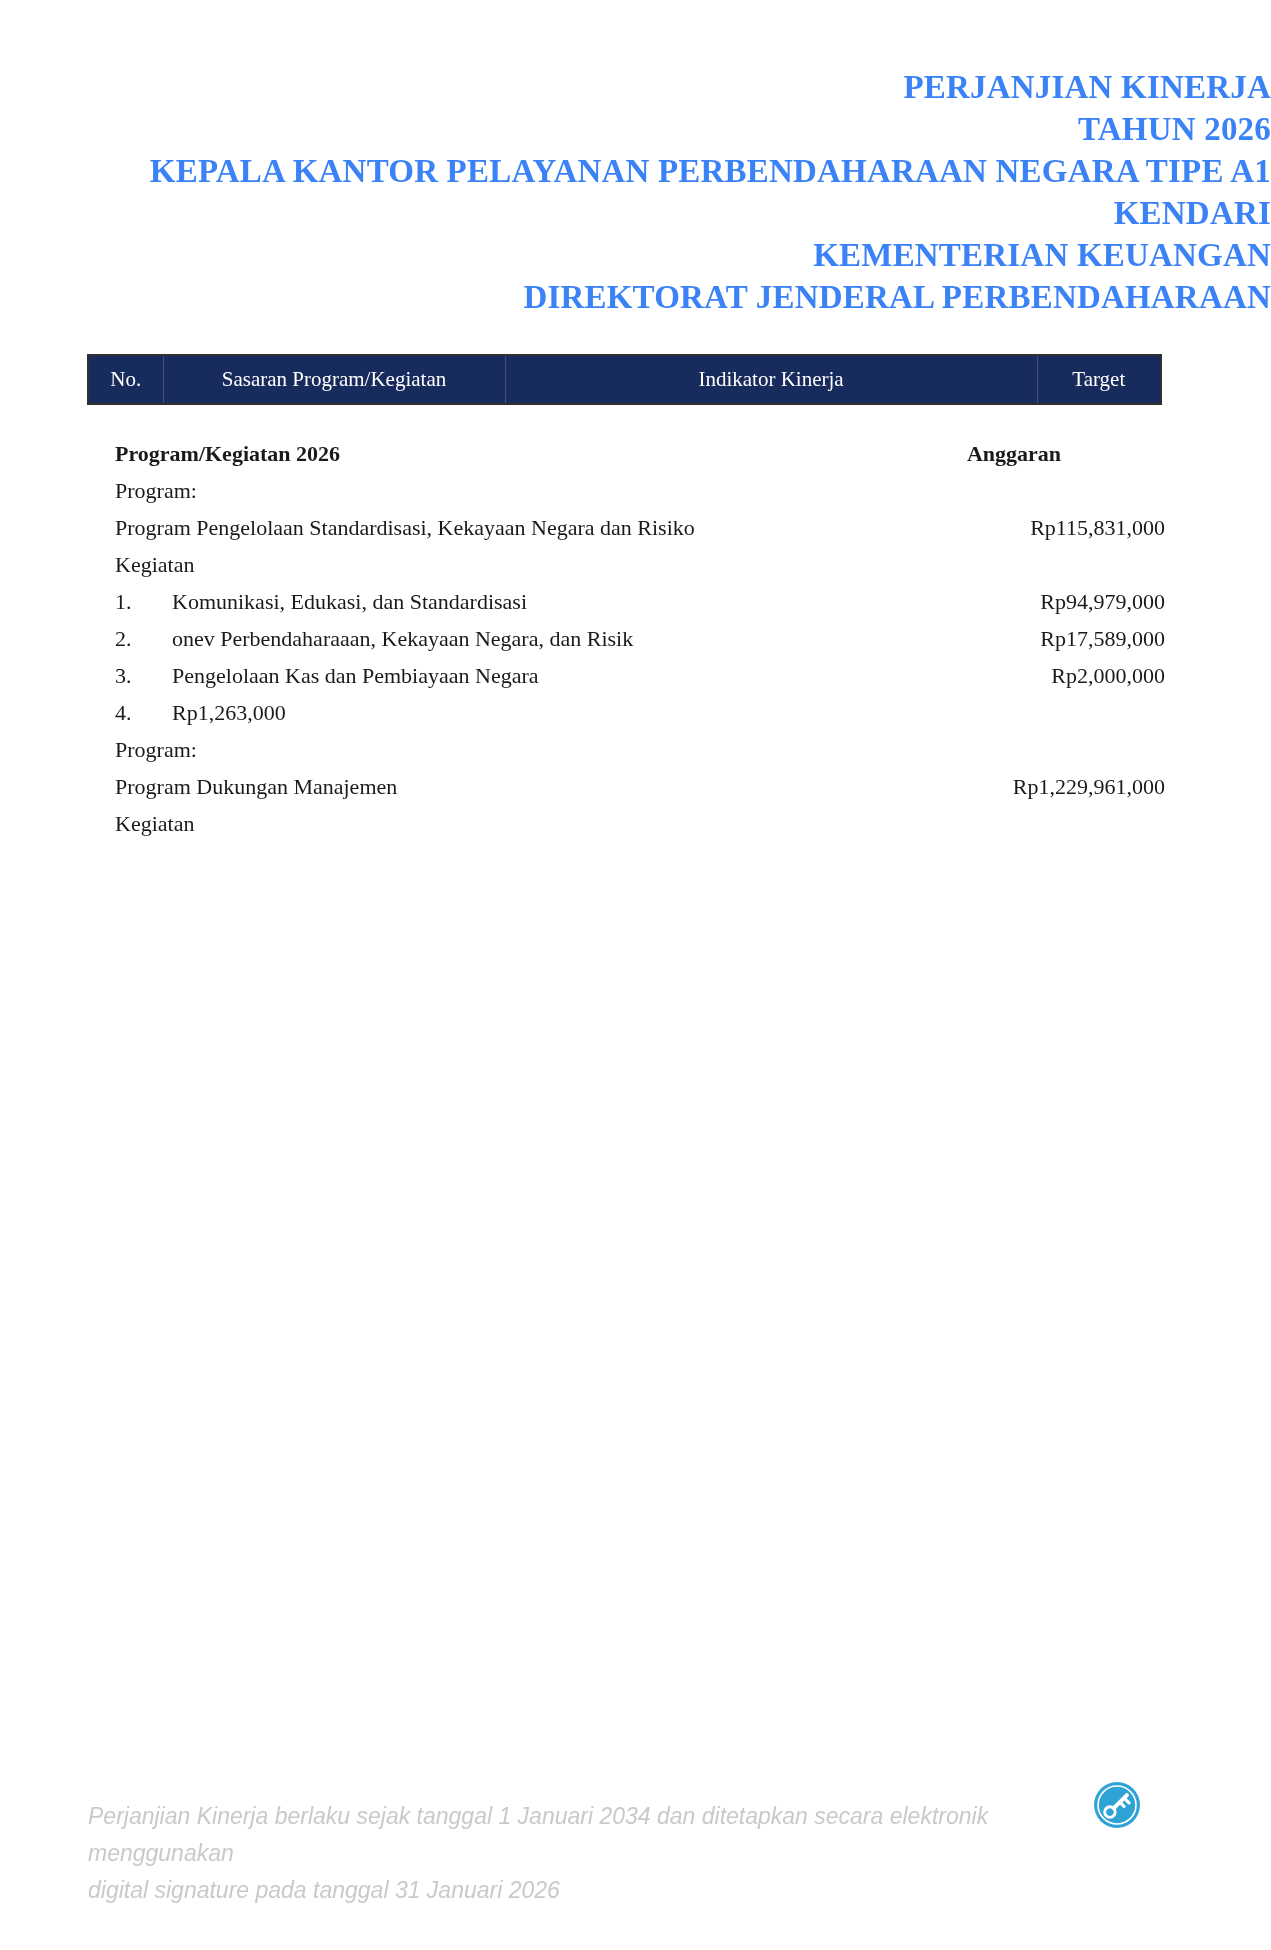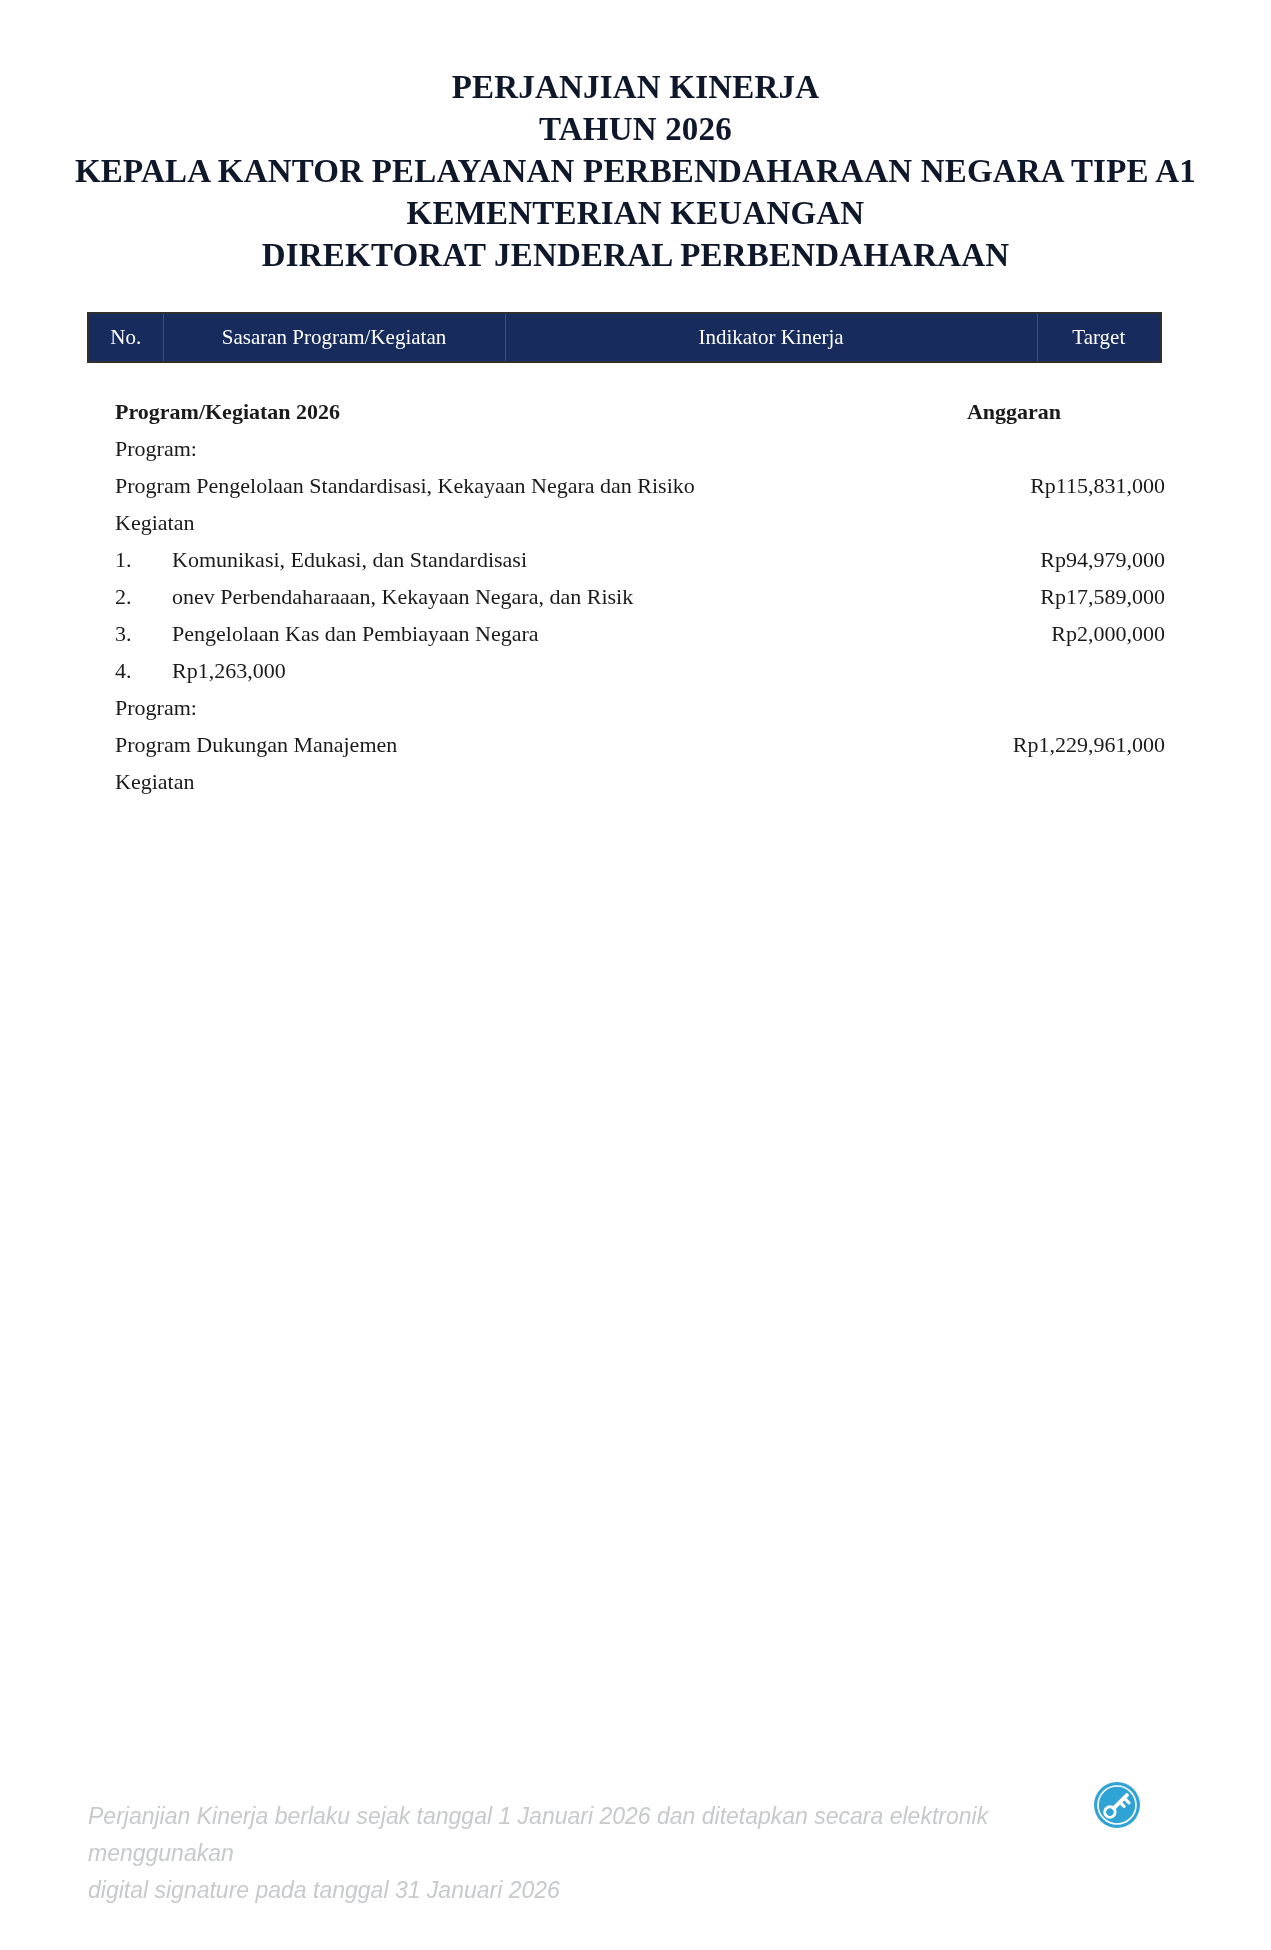--- a/index.html
+++ b/index.html
@@ -8,25 +8,25 @@
     width:1271px;
     height:1950px;
     background:#ffffff;
     font-family:"Liberation Serif", serif;
     color:#1a1a1a;
     overflow:hidden;
   }
   
   .title-block{
     padding-top:66px;
-    text-align:center;
+    text-align:right;
     font-weight:bold;
     font-size:33px;
     line-height:42px;
-    color:#0f172a;
+    color:#3b82f6;
     letter-spacing:0.2px;
   }
   
   table.perf{
     margin:36px 0 0 87px;
     width:1073px;
     border-collapse:collapse;
     table-layout:fixed;
     font-size:20px;
     line-height:29px;
@@ -84,20 +84,21 @@
 </style>
 </head>
 <body>
 
 <div class="page">
 
   <div class="title-block">
     <div>PERJANJIAN KINERJA</div>
     <div>TAHUN 2026</div>
     <div>KEPALA KANTOR PELAYANAN PERBENDAHARAAN NEGARA TIPE A1</div>
+    <div>KENDARI</div>
     <div>KEMENTERIAN KEUANGAN</div>
     <div>DIREKTORAT JENDERAL PERBENDAHARAAN</div>
   </div>
 
   <table class="perf">
     <colgroup>
       <col style="width:75px">
       <col style="width:342px">
       <col style="width:96px">
       <col style="width:436px">
@@ -156,21 +157,21 @@
           <span class="label">Program Dukungan Manajemen</span>
           <span class="amount">Rp1,229,961,000</span>
         </div>
         <div class="prog-line">
           <span class="label">Kegiatan</span>
         </div>
       </div>
   </div>
 
   <div class="footnote">
-    <div>Perjanjian Kinerja berlaku sejak tanggal 1 Januari 2026 dan ditetapkan secara elektronik menggunakan</div>
+    <div>Perjanjian Kinerja berlaku sejak tanggal 1 Januari 2034 dan ditetapkan secara elektronik menggunakan</div>
     <div>digital signature pada tanggal  31 Januari 2026</div>
   </div>
 
   <svg class="esign-logo" viewBox="0 0 48 48">
     <circle cx="24" cy="24" r="23" fill="#2fa3d6"></circle>
     <circle cx="24" cy="24" r="19" fill="none" stroke="#ffffff" stroke-width="1.6"></circle>
     <g transform="rotate(45 24 24)" stroke="#ffffff" fill="none" stroke-linecap="round">
       <circle cx="24" cy="34" r="5.2" stroke-width="3"></circle>
       <line x1="24" y1="28.5" x2="24" y2="10" stroke-width="4"></line>
       <line x1="24" y1="14" x2="31" y2="14" stroke-width="3.2"></line>

